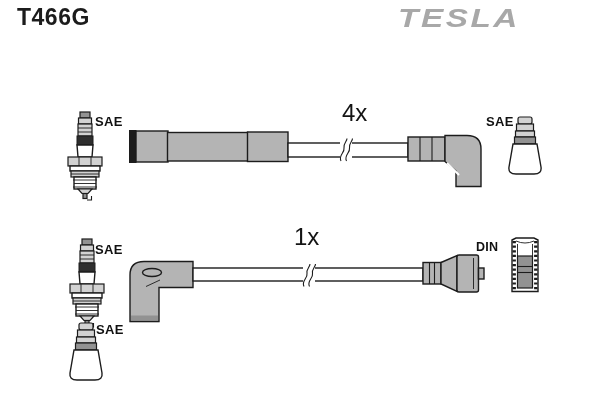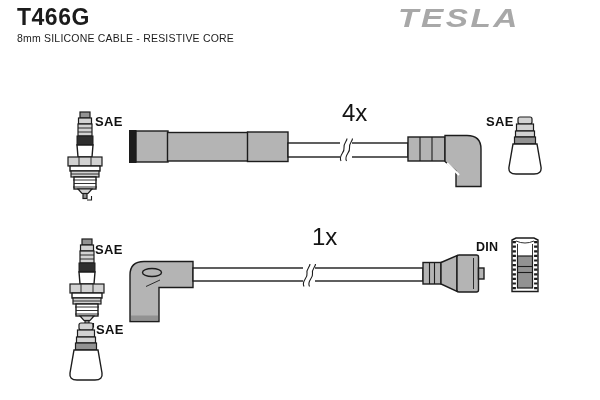--- a/index.html
+++ b/index.html
@@ -28,21 +28,21 @@
   .brand{
     position:absolute; left:398px; top:5px;
     font-size:26px; font-weight:bold; font-style:italic;
     color:var(--logo-gray); letter-spacing:2px; line-height:1;
     transform:scaleX(1.28); transform-origin:left top;
   }
   .qty{
     position:absolute; font-size:24px; color:#141414; line-height:1;
   }
   .qty.top{ left:294px; top:101px;margin-left:48px; }
-  .qty.bottom{ left:312px; top:225px; }
+  .qty.bottom{ left:294px; top:225px; }
   .lbl{
     position:absolute; font-size:13px; font-weight:bold;
     letter-spacing:.3px; line-height:1; color:#111;text-align:right;
   }
   .lbl.sae-top-plug{ left:95px; top:115px; }
   .lbl.sae-top-terminal{ left:486px; top:115px; }
   .lbl.sae-bottom-plug{ left:95px; top:243px; }
   .lbl.sae-bottom-boot{ left:96px; top:323px; }
   .lbl.din{ left:476px; top:241px; font-size:12.5px; }
 
@@ -170,21 +170,20 @@
       <line x1="517.5" y1="266.5" x2="532.5" y2="266.5" class="s-line"></line>
       <line x1="517.5" y1="272.5" x2="532.5" y2="272.5" class="s-line"></line>
     </g>
 
     <g>
       <use href="#saeboot" x="-439" y="206"></use>
     </g>
   </svg>
 
   <div class="title">T466G</div>
-  <div class="subtitle">8mm SILICONE CABLE - RESISTIVE CORE</div>
   <div class="brand">TESLA</div>
 
   <div class="qty top">4x</div>
   <div class="qty bottom">1x</div>
 
   <div class="lbl sae-top-plug">SAE</div>
   <div class="lbl sae-top-terminal">SAE</div>
   <div class="lbl sae-bottom-plug">SAE</div>
   <div class="lbl sae-bottom-boot">SAE</div>
   <div class="lbl din">DIN</div>

